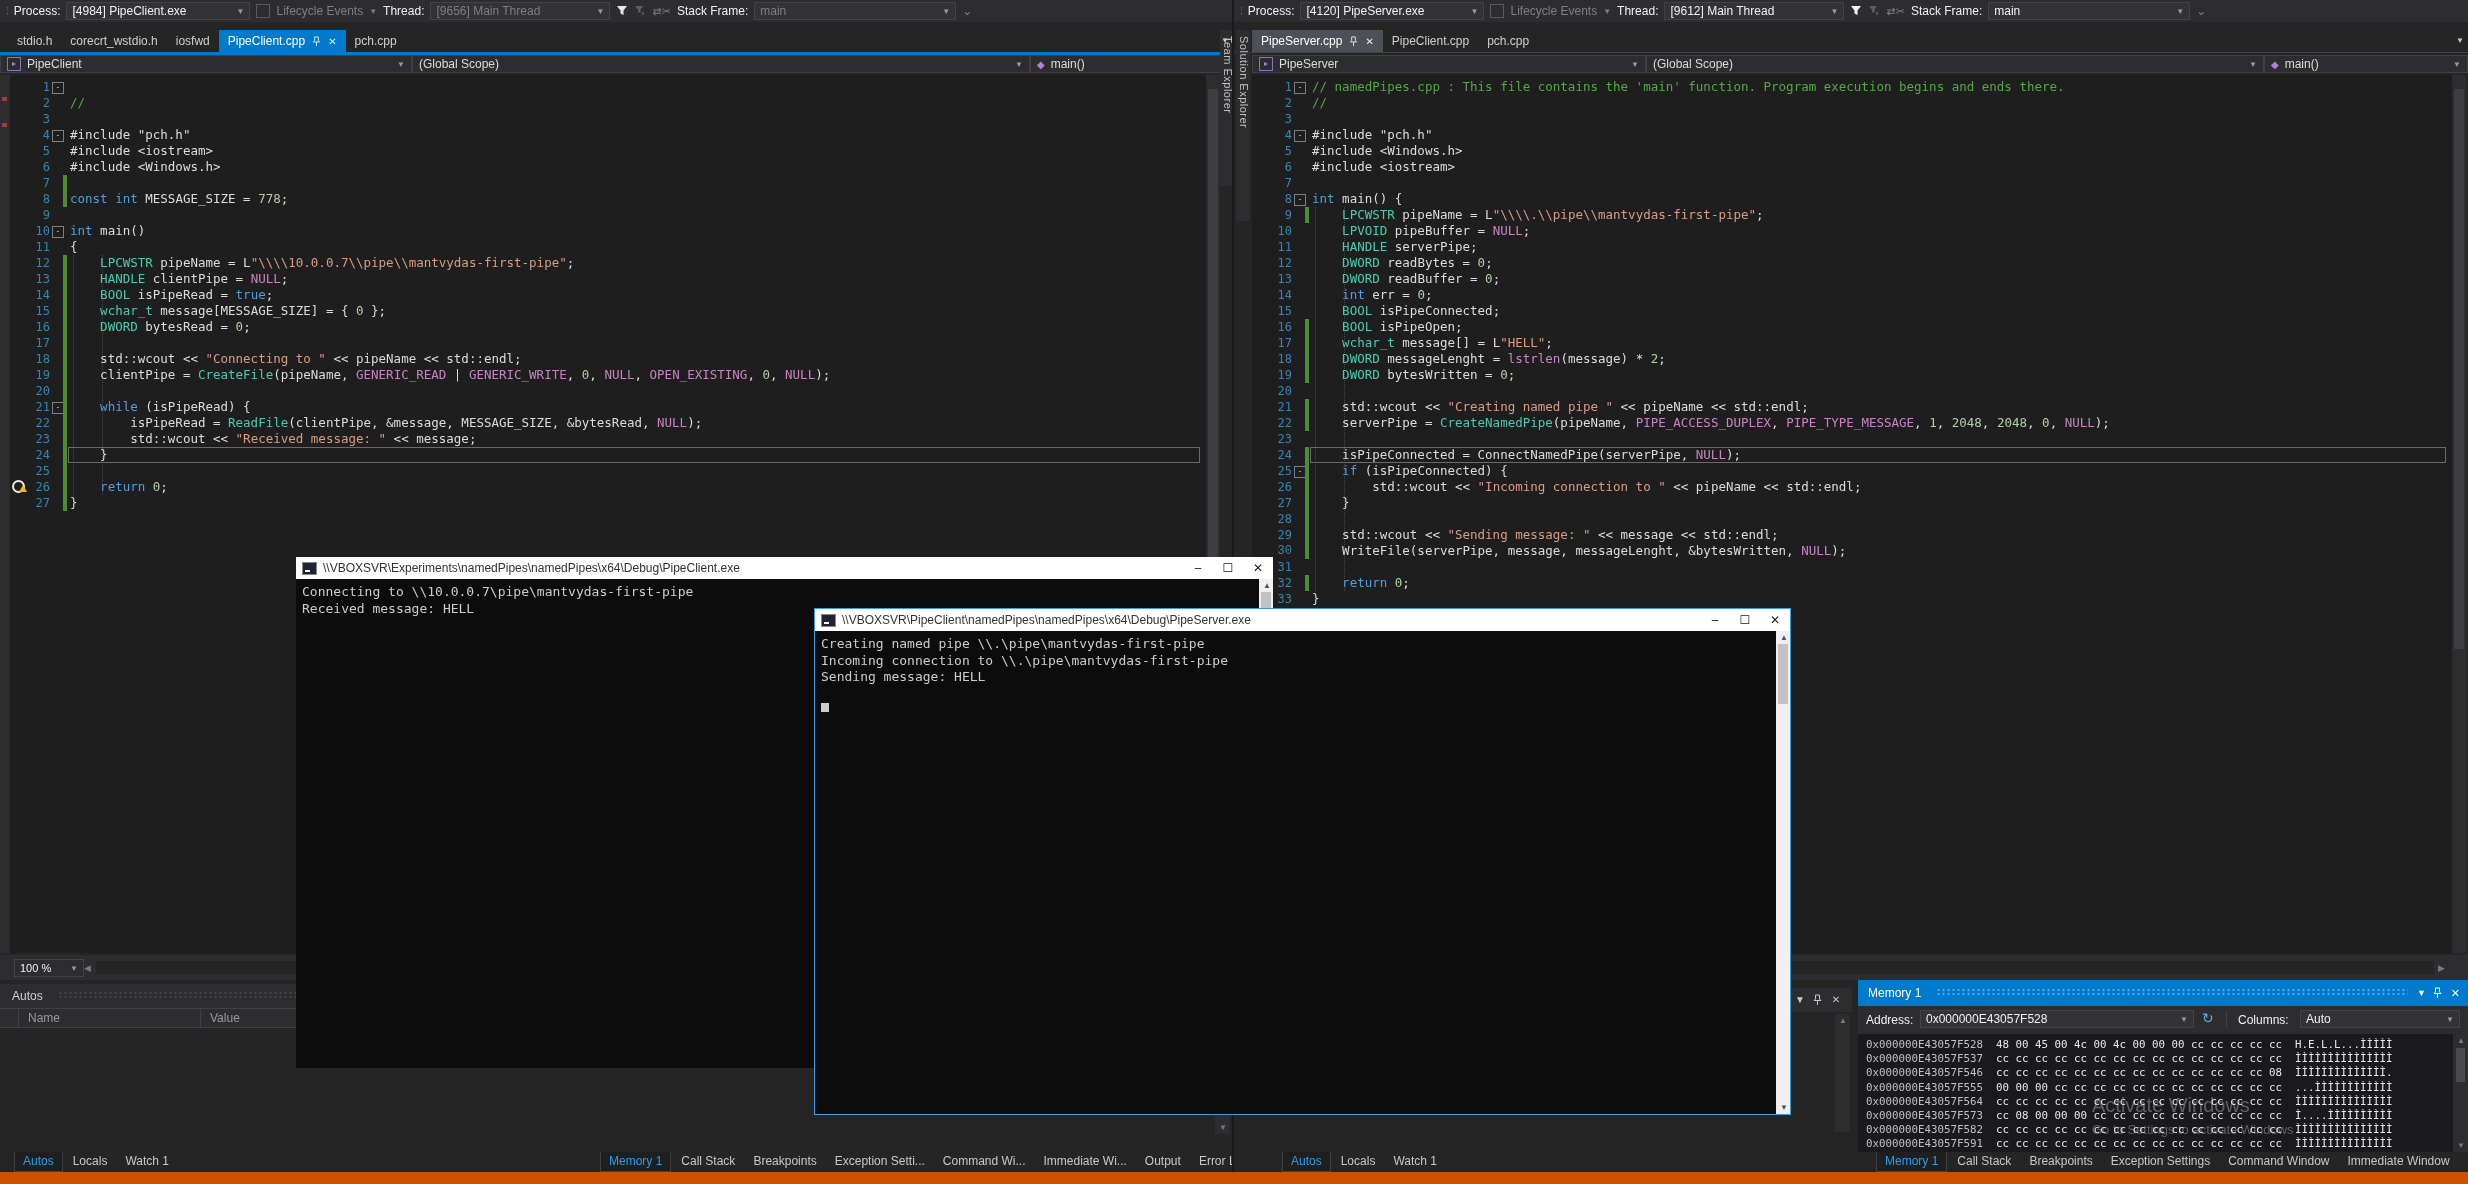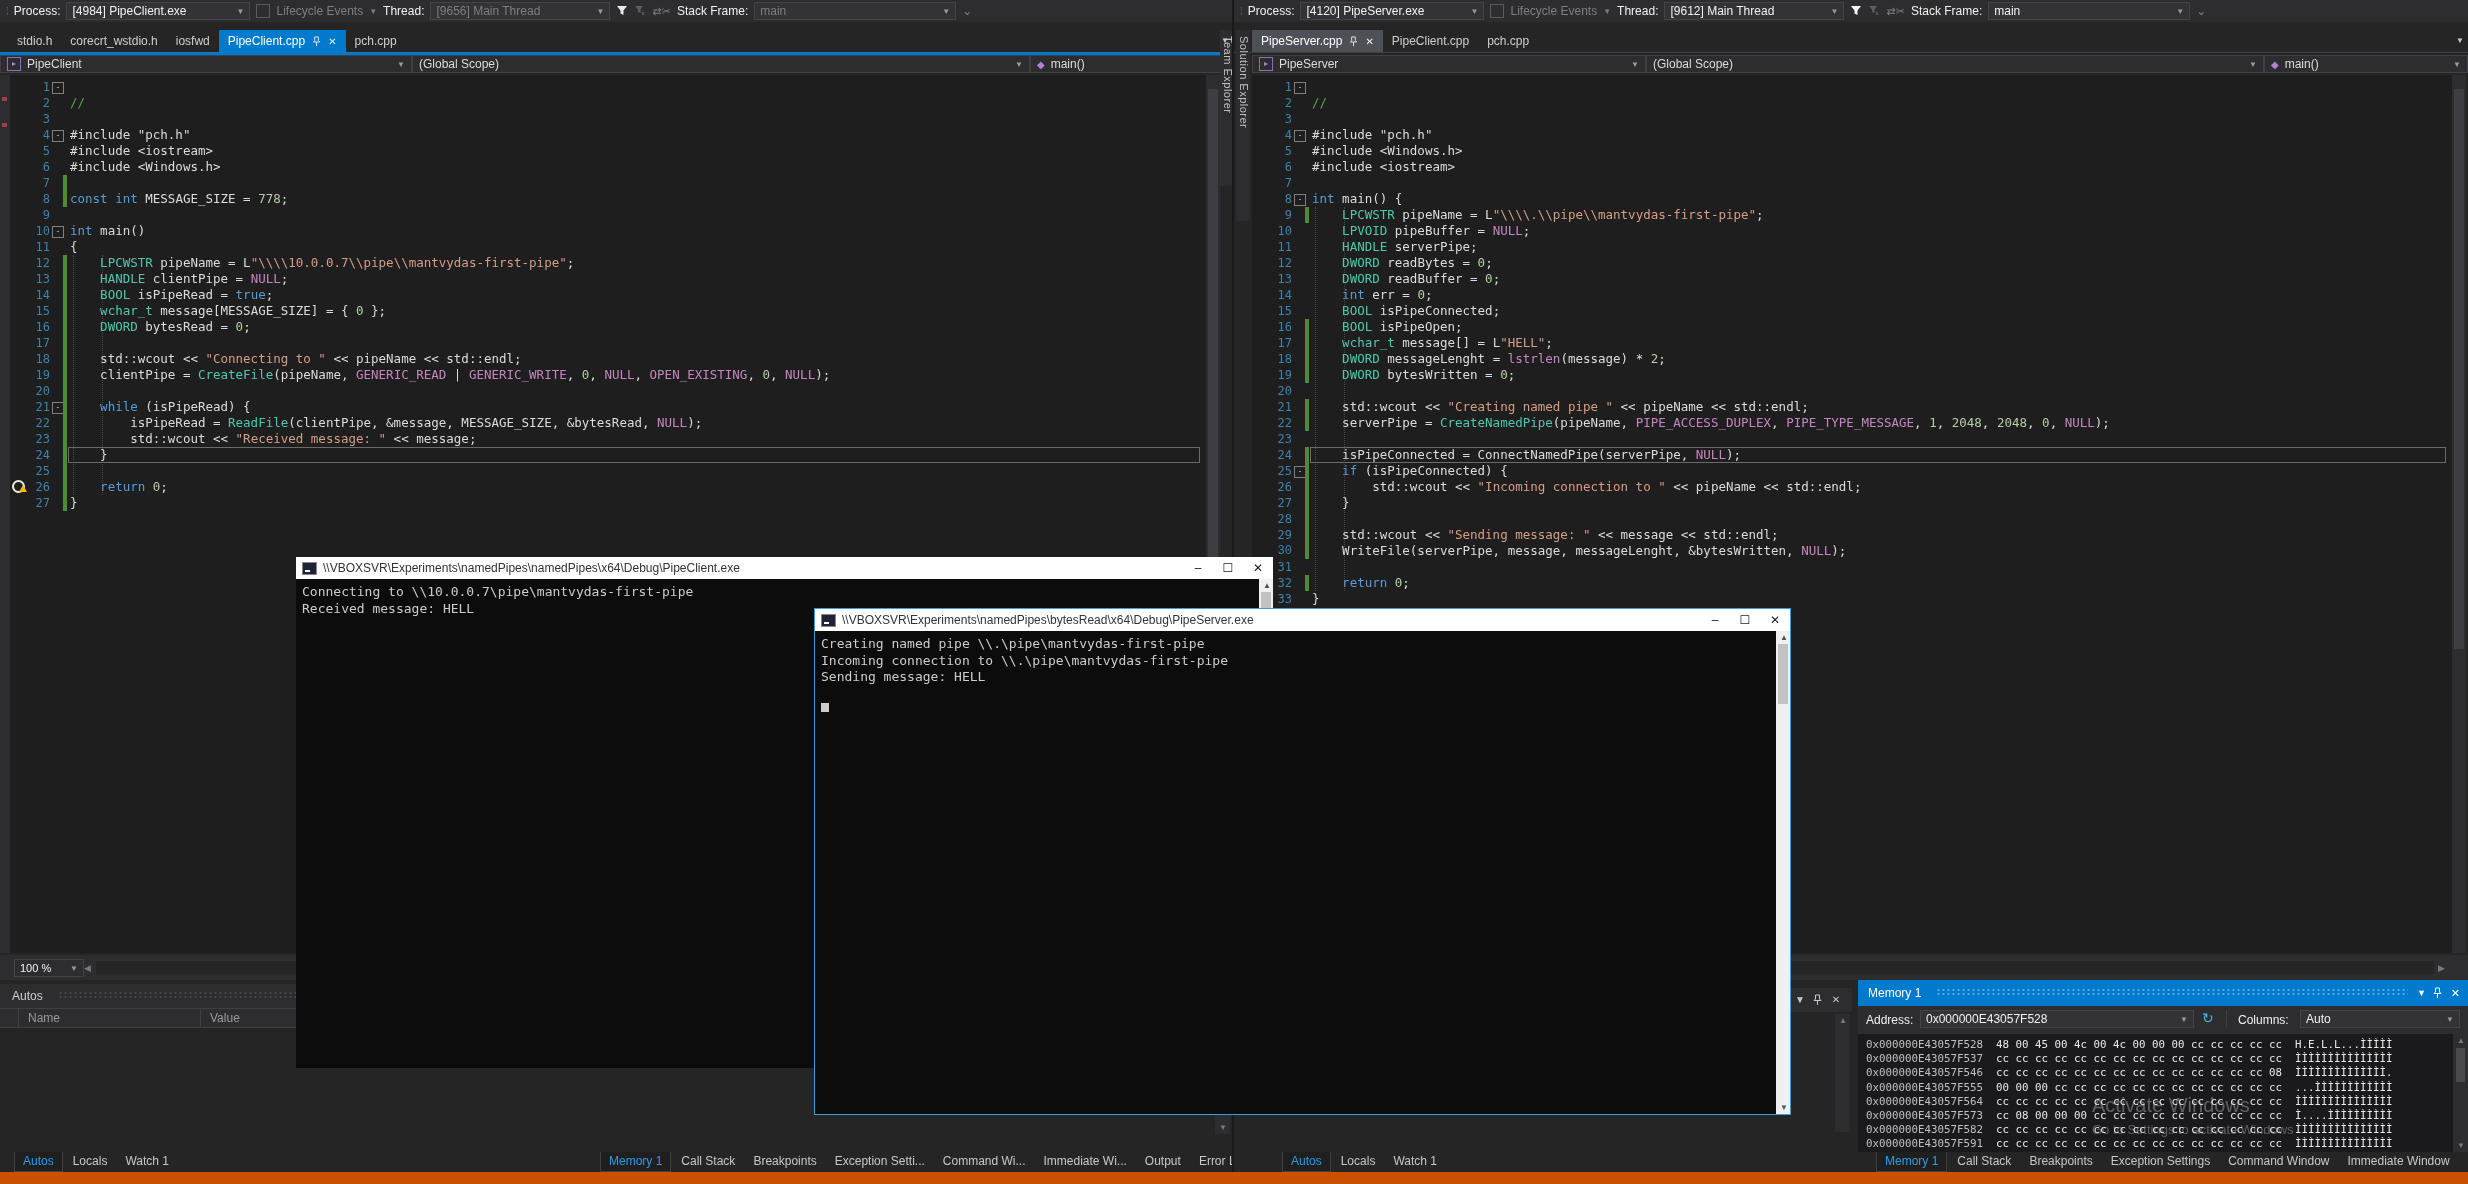--- a/index.html
+++ b/index.html
@@ -371,20 +371,21 @@
     </div>
   </div>
 
   <div class="sidestrip" style="left:2px;top:30px;height:185px;width:14px;background:#2d2d30;">Solution Explorer</div>
 
   <div class="editor" id="ed-right" style="left:18px;width:1200px;">
       <div class="guide" style="left:63px;top:132px;height:384px;"></div>
       <div class="guide" style="left:92px;top:132px;height:384px;"></div>
       <div class="lnum" style="top: 4px;">1</div>
       <div class="fold" style="top: 7px;">-</div>
+      <div class="cline" style="top: 4px;"><span class="c">// namedPipes.cpp : This file contains the 'main' function. Program execution begins and ends there.</span></div>
       <div class="lnum" style="top: 20px;">2</div>
       <div class="cline" style="top: 20px;"><span class="c">//</span></div>
       <div class="lnum" style="top: 36px;">3</div>
       <div class="lnum" style="top: 52px;">4</div>
       <div class="fold" style="top: 55px;">-</div>
       <div class="cline" style="top: 52px;"><span class="p">#include "pch.h"</span></div>
       <div class="lnum" style="top: 68px;">5</div>
       <div class="cline" style="top: 68px;"><span class="p">#include &lt;Windows.h&gt;</span></div>
       <div class="lnum" style="top: 84px;">6</div>
       <div class="cline" style="top: 84px;"><span class="p">#include &lt;iostream&gt;</span></div>
@@ -562,21 +563,21 @@
       <div class="abs" style="left:2px;top:13px;width:10px;height:60px;background:#c2c2c2;"></div>
     </div>
   <div class="ln" style="top: 5px;">Connecting to \\10.0.0.7\pipe\mantvydas-first-pipe</div>
       <div class="ln" style="top: 21.5px;">Received message: HELL</div>
     </div>
 </div>
 
 <div class="console" id="con-server" style="left:814px;top:608px;width:977px;height:507px;z-index:20;border:1px solid #3e9cdc;box-sizing:border-box;">
   <div class="ctitle">
     <span class="cicon"></span>
-    <span>\\VBOXSVR\Experiments\namedPipes\bytesRead\x64\Debug\PipeServer.exe</span>
+    <span>\\VBOXSVR\PipeClient\namedPipes\namedPipes\x64\Debug\PipeServer.exe</span>
     <div class="cbtns">
       <span class="cbtn">–</span>
       <span class="cbtn">☐</span>
       <span class="cbtn">✕</span>
     </div>
   </div>
   <div class="cbody" id="cbody-server">
     <div class="cursorblk" style="left:6px;top:72px;"></div>
     <div class="cscroll">
       <span class="abs" style="left:4px;top:2px;">▲</span>

